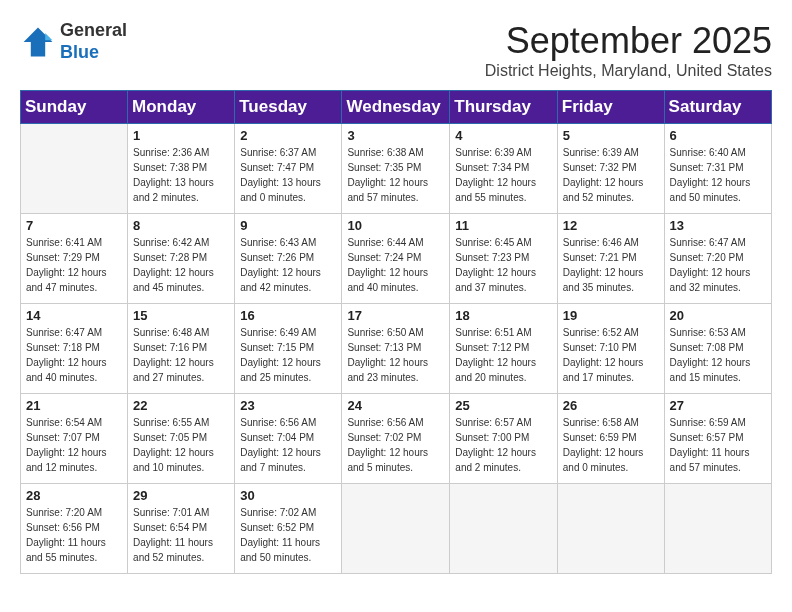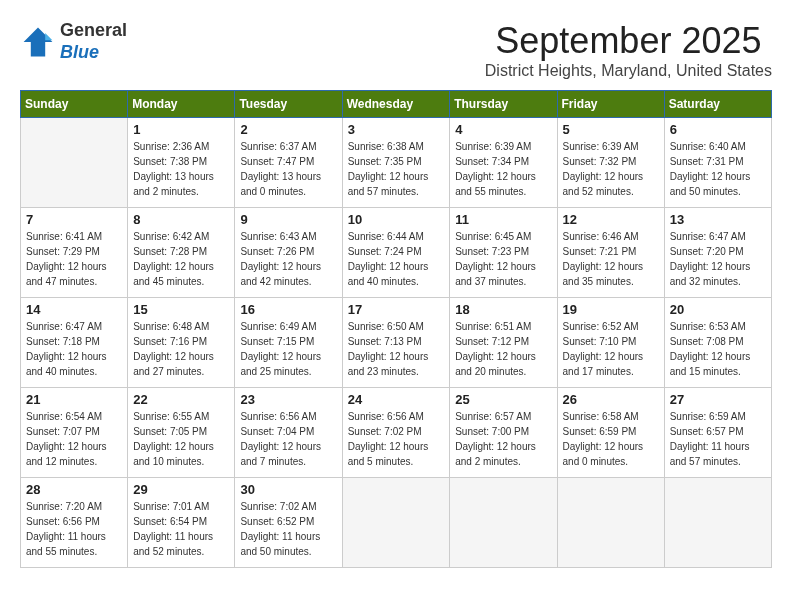--- a/index.html
+++ b/index.html
@@ -19,46 +19,46 @@
     .logo {
       display: flex;
       align-items: center;
       gap: 4px;
     }
     .logo-text {
       font-size: 18px;
       line-height: 1.2;
     }
     .logo-general { color: #333; font-weight: bold; }
-    .logo-blue { color: #1a6fba; font-weight: bold; font-style: italic; }
+    .logo-blue { color: #1a6fba; font-weight: bold; }
     .logo-icon {
       width: 36px;
       height: 36px;
     }
     .title-block {
-      text-align: center;
+      text-align: right;
     }
     .month-title {
       font-size: 36px;
       font-weight: normal;
       color: #222;
     }
     .location-title {
       font-size: 16px;
       color: #444;
     }
     .calendar {
       width: 100%;
       border-collapse: collapse;
       border: 1px solid #ccc;
     }
     .calendar th {
-      background: #4d7c0f;
+      background: #4c1d95;
       color: #fff;
-      font-size: 12px;
+      font-size: 17px;
       padding: 6px 4px;
       text-align: left;
       border: 1px solid #2d6aac;
       font-weight: bold;
     }
     .calendar td {
       vertical-align: top;
       border: 1px solid #ccc;
       padding: 4px 5px;
       width: 108px;

